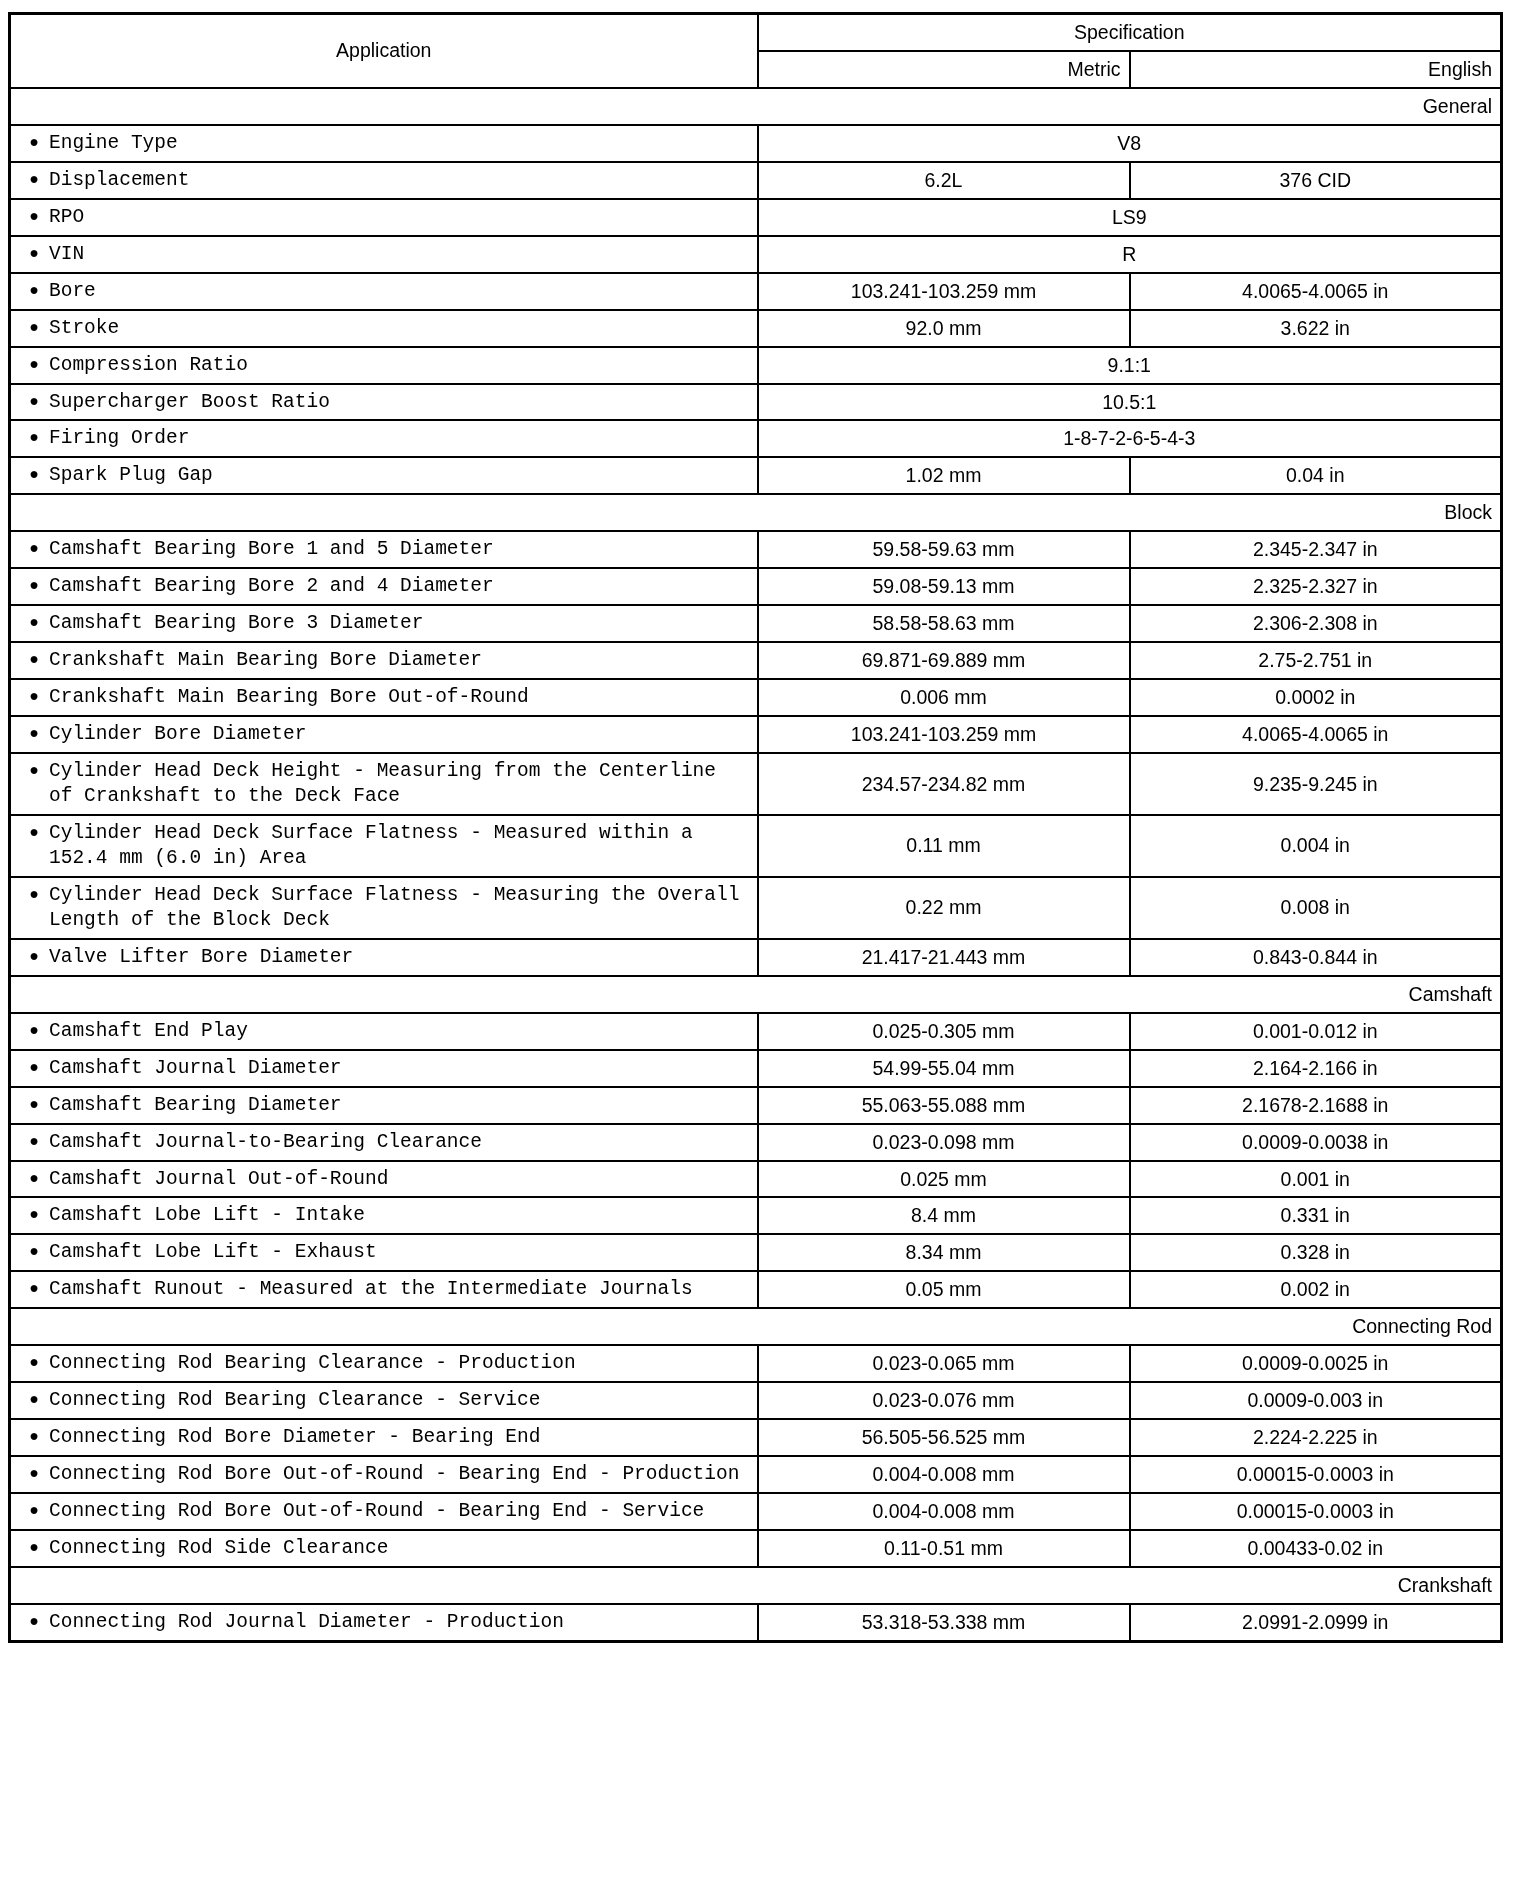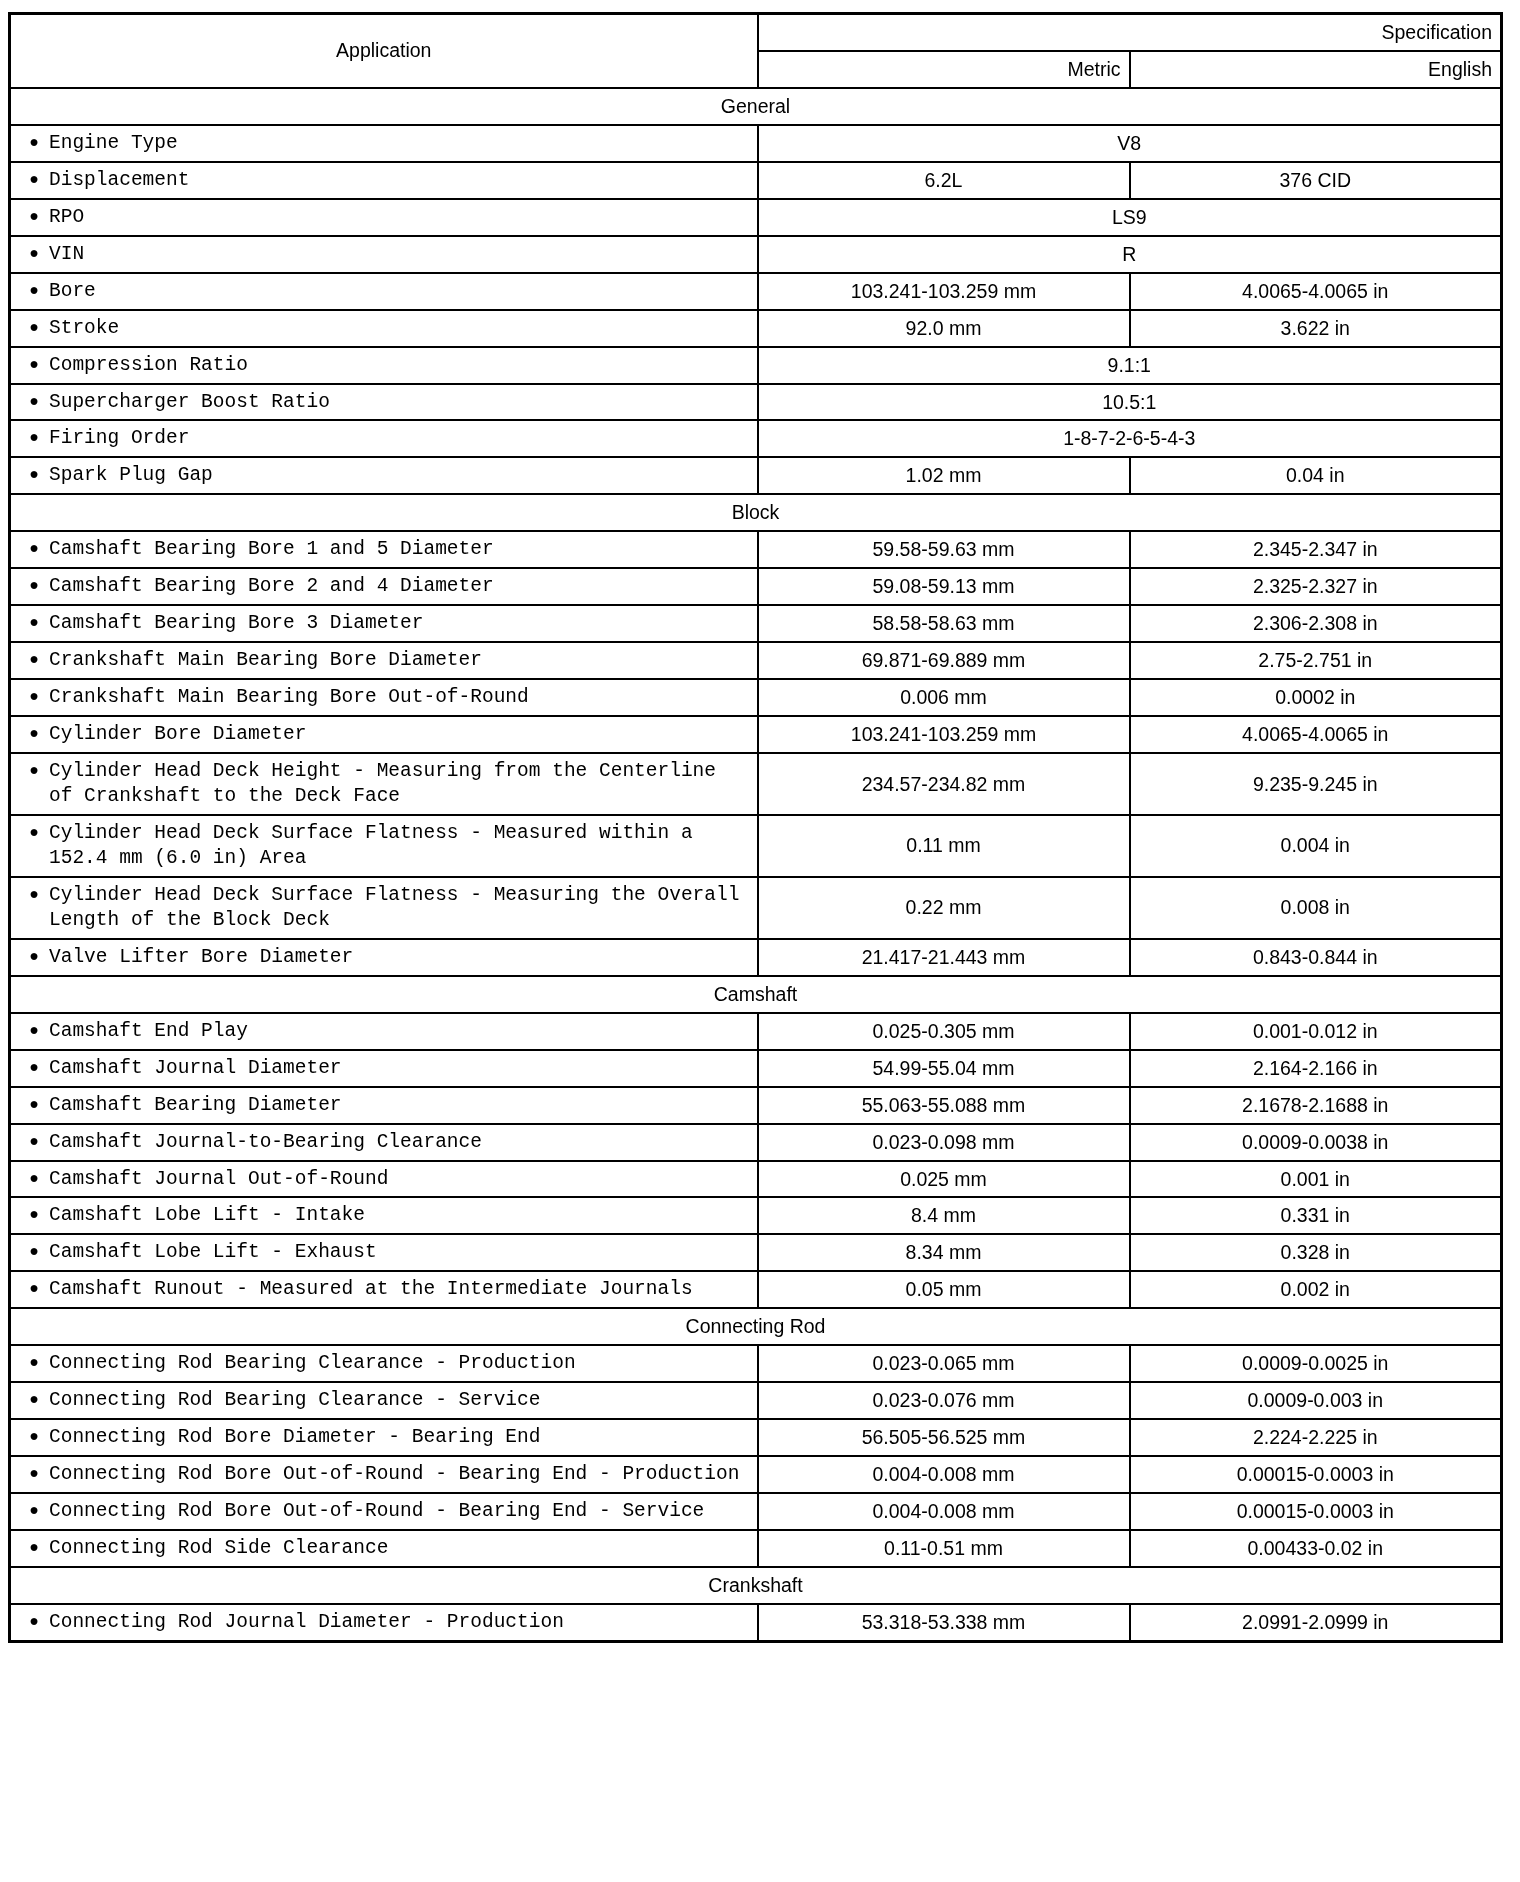--- a/index.html
+++ b/index.html
@@ -30,39 +30,39 @@
 
   table.spec td, table.spec th {
     border: 2px solid #000;
     font-weight: normal;
     font-size: 19.5px;
     line-height: 1.28;
     vertical-align: middle;
     padding: 5px 8px;
   }
   .hdr-spec {
-    text-align: right;
+    text-align: center;
     font-weight: bold;
     font-size: 21px;
     padding: 7px 6px;
   }
   .hdr-app {
     text-align: center;
     font-weight: bold;
     font-size: 21px;
     vertical-align: middle;
   }
   .hdr-sub {
     text-align: right;
     font-weight: bold;
     font-size: 20px;
     padding: 7px 6px;
   }
   .sect {
-    text-align: center;
+    text-align: right;
     font-size: 19.5px;
     padding: 5px 6px 5px 6px;
   }
   .item {
     padding-left: 8px;
   }
   .item-row td {
     height: 20px;
   }
   .bullet-line {

